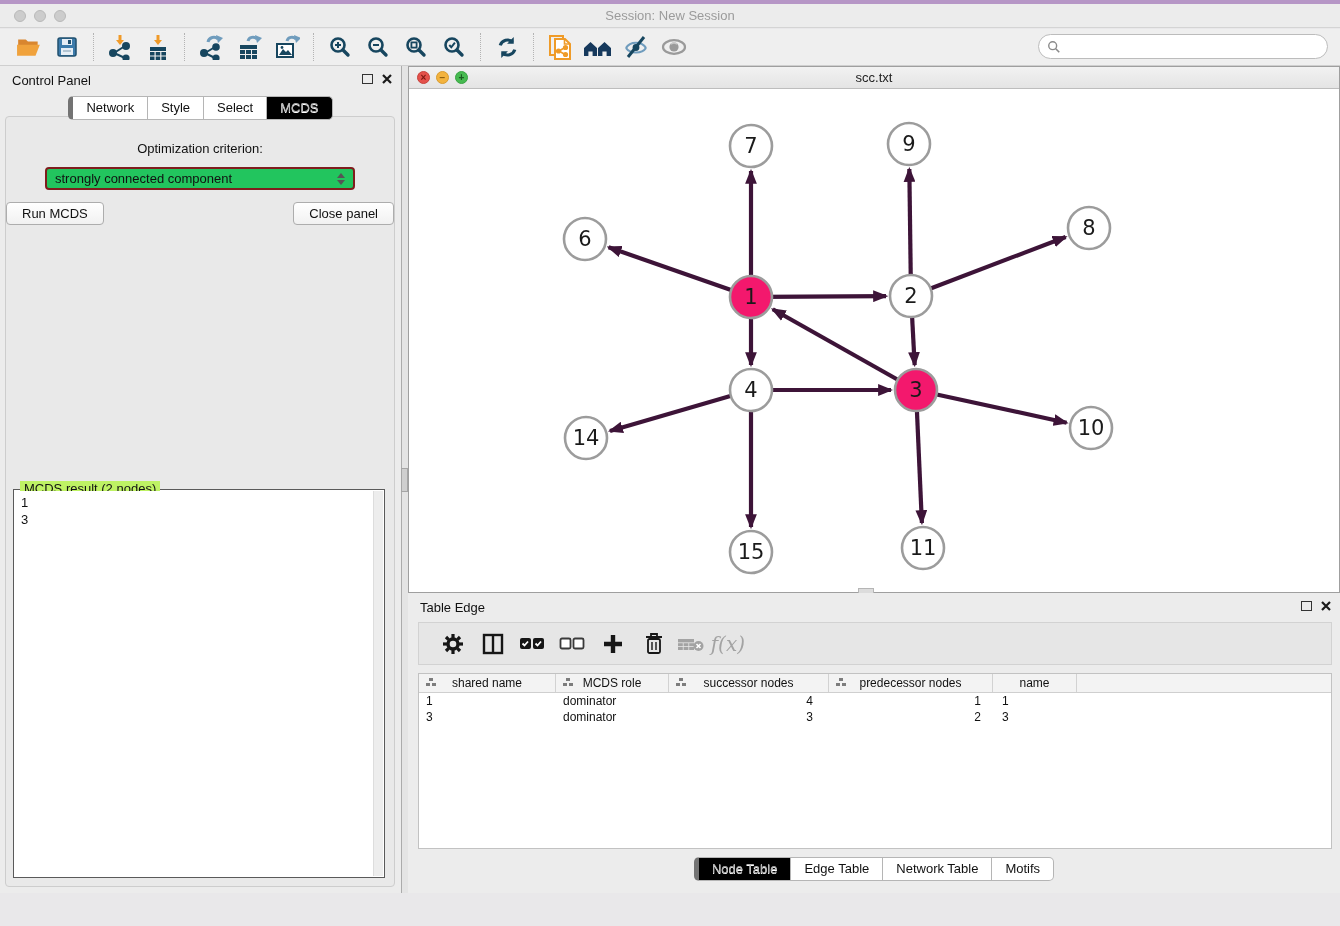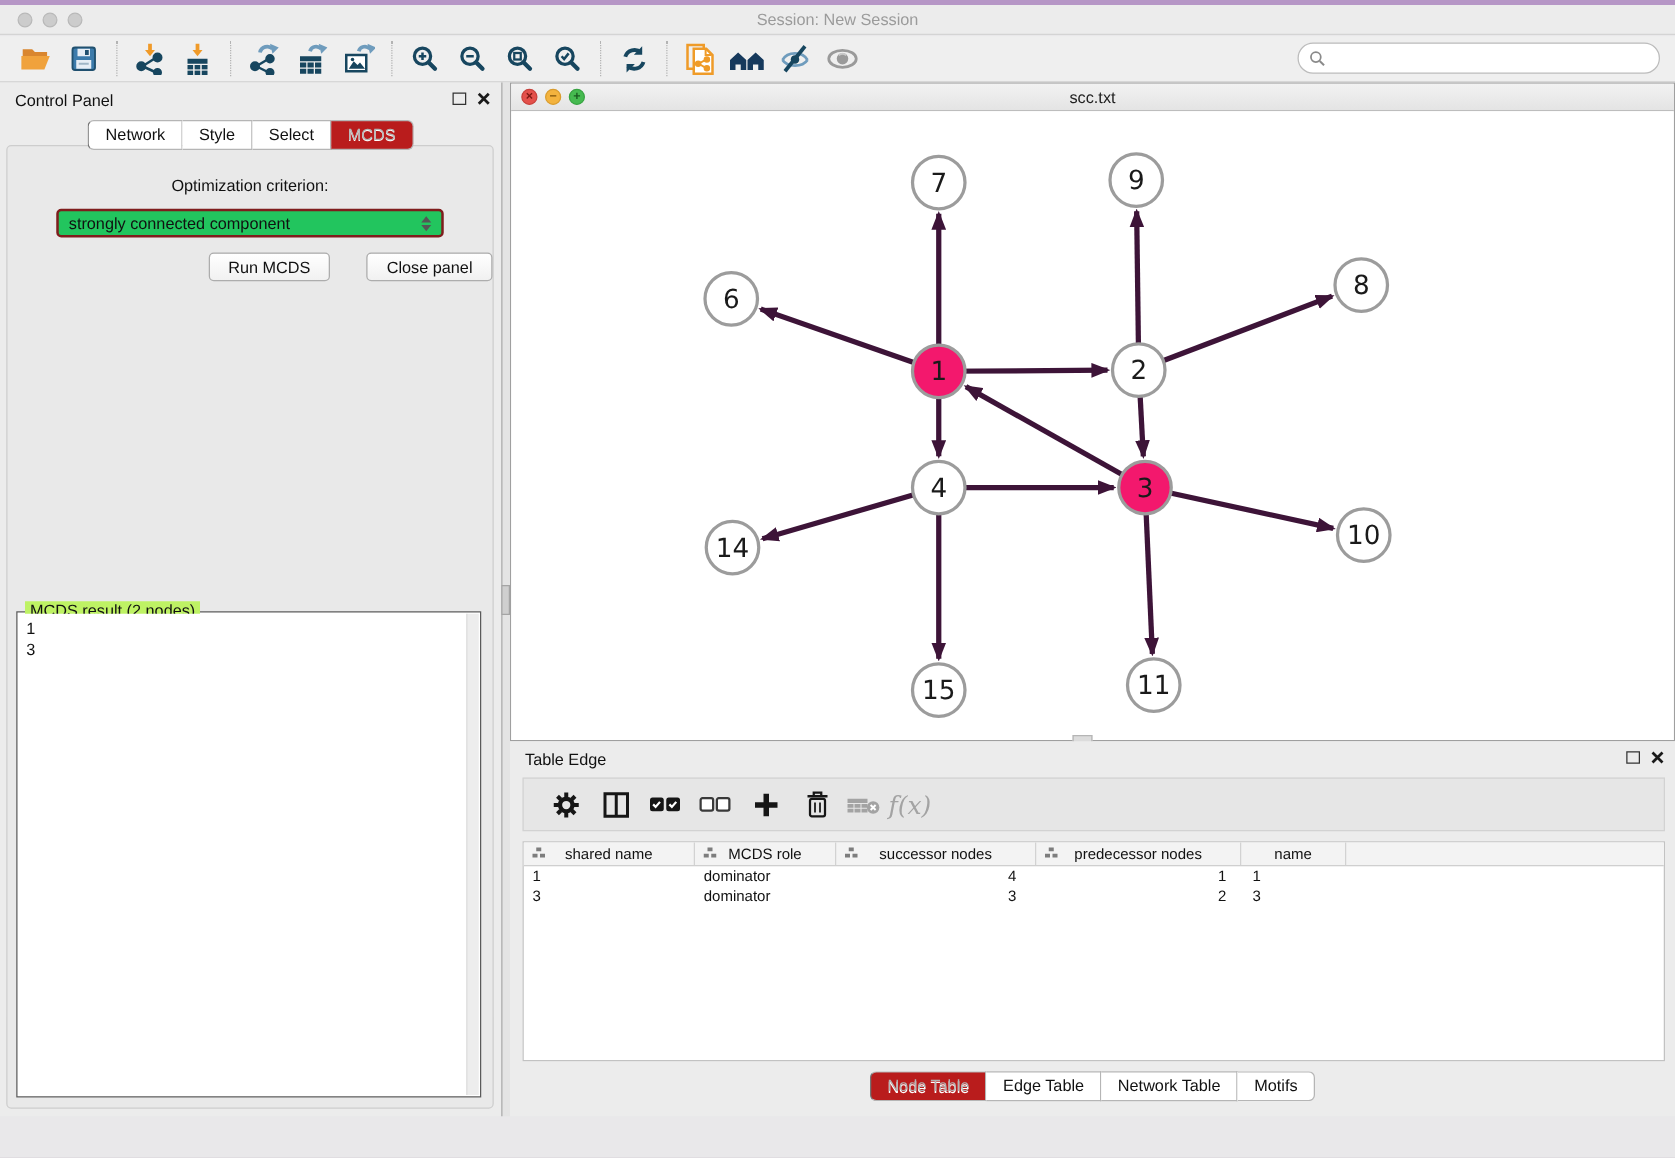--- a/index.html
+++ b/index.html
@@ -26,34 +26,34 @@
 
   
   .control-panel { position:absolute; left:0; top:66px; width:401px; height:827px; background:#ececec; }
   .panel-head { position:absolute; top:0; left:0; right:0; height:28px; }
   .panel-title { position:absolute; left:12px; top:7px; font-size:13px; color:#111; }
   .panel-icons { position:absolute; right:8px; top:7px; display:flex; gap:8px; align-items:center; }
   .float-icon { width:11px; height:10px; border:1.6px solid #333; }
   .cp-tabs { position:absolute; top:30px; left:0; right:0; display:flex; justify-content:center; z-index:3; }
   .tab { padding:3px 13px 4px; background:#fff; border:1px solid #b5b5b5; border-left:none;
          font-size:13px; color:#111; white-space:nowrap; }
-  .tab:first-child { border-left:1px solid #737373; border-radius:5px 0 0 5px; }
+  .tab:first-child { border-left:5px solid #737373; border-radius:5px 0 0 5px; }
   .tab:last-child { border-radius:0 5px 5px 0; }
-  .tab.active { background:#b91c1c; color:#b4b4b4; text-shadow:0 1px 0 #fff; }
+  .tab.active { background:#000000; color:#b4b4b4; text-shadow:0 1px 0 #fff; }
   .cp-content { position:absolute; top:50px; left:5px; right:6px; bottom:6px; background:#e9e9e9;
                 border:1px solid #cdcdcd; border-radius:4px; }
   .opt-label { margin-top:24px; text-align:center; font-size:13px; color:#111; }
   .dropdown { margin:11px auto 0; width:310px; height:23px; background:#22c55e; border:2px solid #7f1d1d;
               border-radius:4px; display:flex; align-items:center; padding:0 8px; font-size:13px; color:#111; }
   .dropdown .dd-text { flex:1; }
   .dd-arrows { display:flex; flex-direction:column; gap:2px; align-items:center; }
   .dd-arrows i { width:0; height:0; border-left:4px solid transparent; border-right:4px solid transparent; display:block; }
   .dd-up { border-bottom:5px solid #555; }
   .dd-down { border-top:5px solid #555; }
-  .btn-row { margin-top:12px; display:flex; justify-content:flex-end; gap:29px; }
+  .btn-row { margin-top:12px; display:flex; justify-content:space-between; gap:29px; }
   .aq-btn { height:23px; padding:0 15px; font-size:13px; color:#111; background:linear-gradient(#ffffff,#f1f1f1);
             border:1px solid #adadad; border-radius:4px; }
   .result-fieldset { position:absolute; left:7px; right:9px; top:372px; bottom:8px;
                      border:1px solid #5a5a5a; background:#fff; }
   .result-legend { position:absolute; top:-9px; left:6px; background:#bef264; padding:0 4px; font-size:13px; color:#111; }
   .result-box { position:absolute; inset:1px; background:#fff; overflow:hidden; }
   .result-line { font-size:13px; color:#111; padding-left:6px; line-height:17px; }
   .result-line:first-child { padding-top:3px; }
   .result-scroll { position:absolute; top:1px; bottom:1px; right:1px; width:10px; background:#ededed; border-left:1px solid #ddd; }
 

